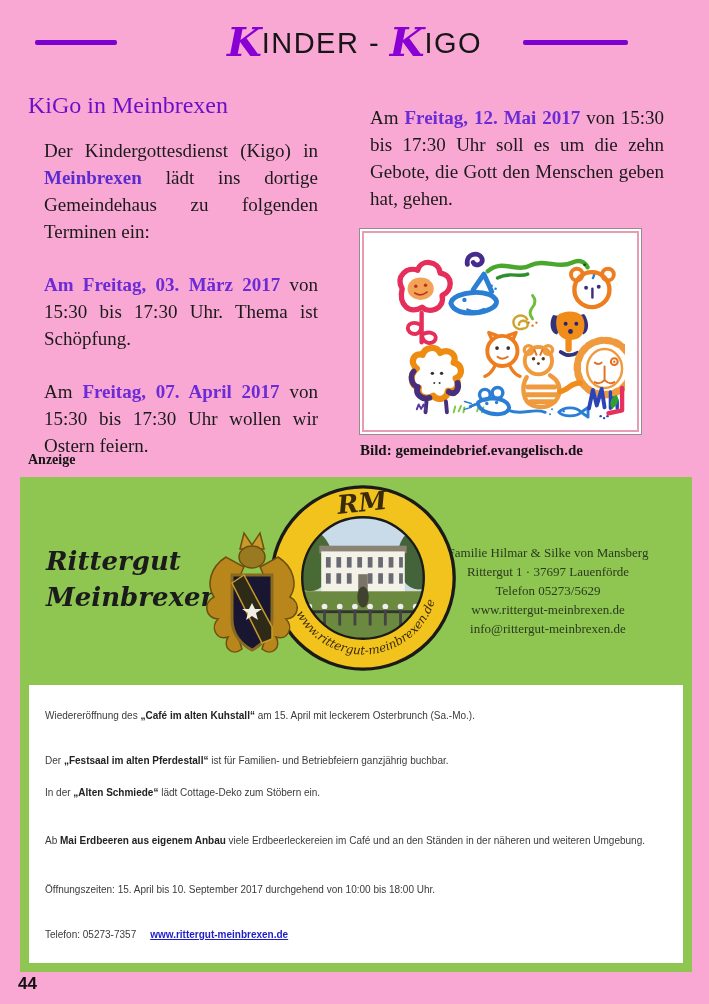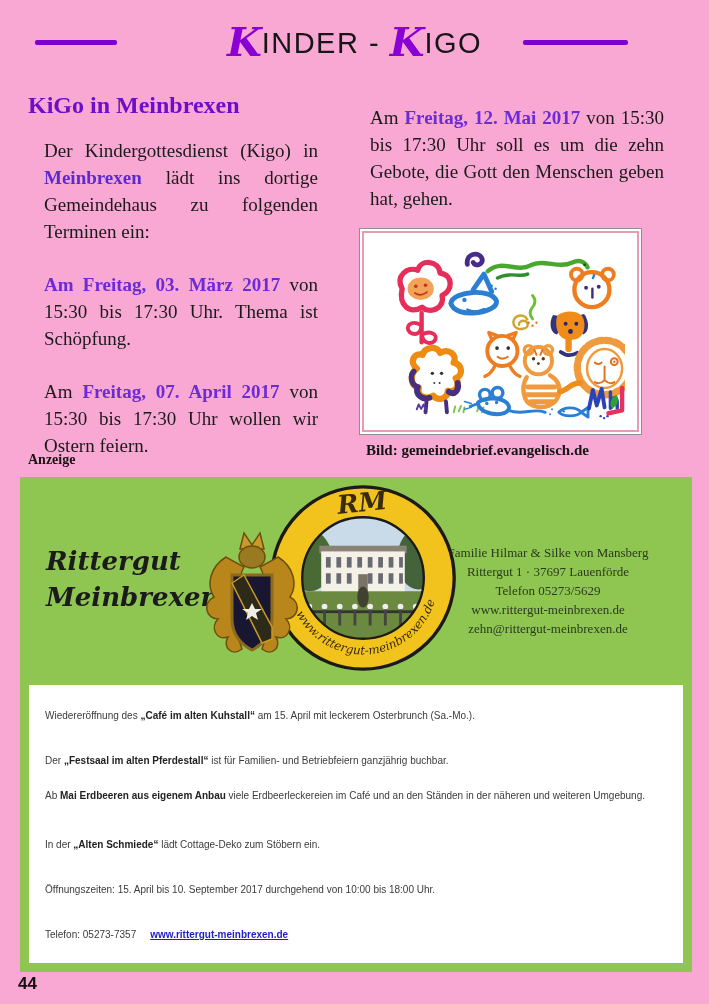--- a/index.html
+++ b/index.html
@@ -12,31 +12,31 @@
   .hline.right{left:523px;width:105px;}
   #hdr-title{position:absolute;top:22px;left:0;width:100%;text-align:center;
              font-family:"Liberation Sans", sans-serif;font-size:29px;letter-spacing:1.5px;color:#161616;}
   #hdr-title .bigk{font-family:"DejaVu Serif", serif;font-style:italic;font-weight:bold;
                    font-size:40px;color:#8A00D4;letter-spacing:0;line-height:1;vertical-align:-3px;}
 
   
   #cols{position:absolute;left:28px;top:88px;width:652px;display:flex;gap:20px;}
   .col-left{width:306px;}
   .col-right{width:326px;}
-  .col-left h1{margin:4px 0 18px 0;font-size:24px;font-weight:bold;color:#6E0FC8;}
+  .col-left h1{margin:4px 0 18px 0;font-size:24px;font-weight:normal;color:#6E0FC8;}
   .para{font-size:19px;line-height:27px;text-align:justify;margin:16px;}
   .para + .para{margin-top:26px;}
   .pdate{color:#6B2BD6;font-weight:bold;}
   .pname{color:#5B2BD0;font-weight:bold;}
 
   
   .drawing-frame{margin-top:14px;margin-left:5px;width:277px;border:1px solid #8f8f8f;background:#fff;padding:2px;}
   .drawing-inner{border:2px solid #E89CB4;padding:8px;background:#fff;}
   .drawing-inner svg{display:block;width:253px;height:181px;}
-  .caption{margin-top:7px;margin-left:12px;font-size:15px;font-weight:bold;color:#141414;}
+  .caption{margin-top:7px;margin-left:6px;font-size:15px;font-weight:bold;color:#141414;}
 
   
   #anzeige{position:absolute;left:28px;top:452px;font-size:14px;font-weight:bold;color:#141414;}
   #ad{position:absolute;left:20px;top:477px;width:672px;height:495px;background:#8FC551;}
   #logo-script{position:absolute;left:26px;top:66px;width:195px;text-align:left;
                font-family:"DejaVu Serif", serif;font-style:italic;font-weight:bold;
                font-size:26px;line-height:36px;color:#1b1b1b;}
   #arms{position:absolute;left:172px;top:46px;z-index:3;}
   #badge{position:absolute;left:248px;top:6px;z-index:2;}
   #contact{position:absolute;right:24px;top:66px;width:240px;text-align:center;
@@ -280,28 +280,28 @@
       <text font-family="DejaVu Serif, serif" font-style="italic" font-size="12.5" fill="#3A2A0C">
         <textPath href="#ringarc" startOffset="11%">www.rittergut-meinbrexen.de</textPath>
       </text>
     </svg>
 
     <div id="contact">
       <div>Familie Hilmar &amp; Silke von Mansberg</div>
       <div>Rittergut 1 · 37697 Lauenförde</div>
       <div>Telefon 05273/5629</div>
       <div>www.rittergut-meinbrexen.de</div>
-      <div>zehn@rittergut-meinbrexen.de</div>
+      <div>info@rittergut-meinbrexen.de</div>
     </div>
 
     <div id="ad-white">
       <p class="mb-lg"><span>Wiedereröffnung des </span><b>„Café im alten Kuhstall“</b><span> am 15. April mit leckerem Osterbrunch  (Sa.-Mo.).</span></p>
       <p class="mb-sm"><span>Der </span><b>„Festsaal im alten Pferdestall“</b><span> ist für Familien- und Betriebfeiern ganzjährig buchbar.</span></p>
+      <p class="mb-lg"><span>In der </span><b>„Alten Schmiede“</b><span> lädt Cottage-Deko zum Stöbern ein.</span></p>
       <p class="mb-lg two-line"><span>Ab </span><b>Mai Erdbeeren aus eigenem Anbau</b><span> viele Erdbeerleckereien im Café und an den Ständen in der näheren und weiteren Umgebung.</span></p>
-      <p class="mb-lg"><span>In der </span><b>„Alten Schmiede“</b><span> lädt Cottage-Deko zum Stöbern ein.</span></p>
       <p class="mb-lg">Öffnungszeiten: 15. April bis 10. September 2017 durchgehend von 10:00 bis 18:00 Uhr.</p>
       <p class="phone-row">
           <span>Telefon: 05273-7357</span>
           <a class="weblink" href="#">www.rittergut-meinbrexen.de</a>
         </p>
     </div>
   </div>
 
   <div id="pagenum">44</div>
 

